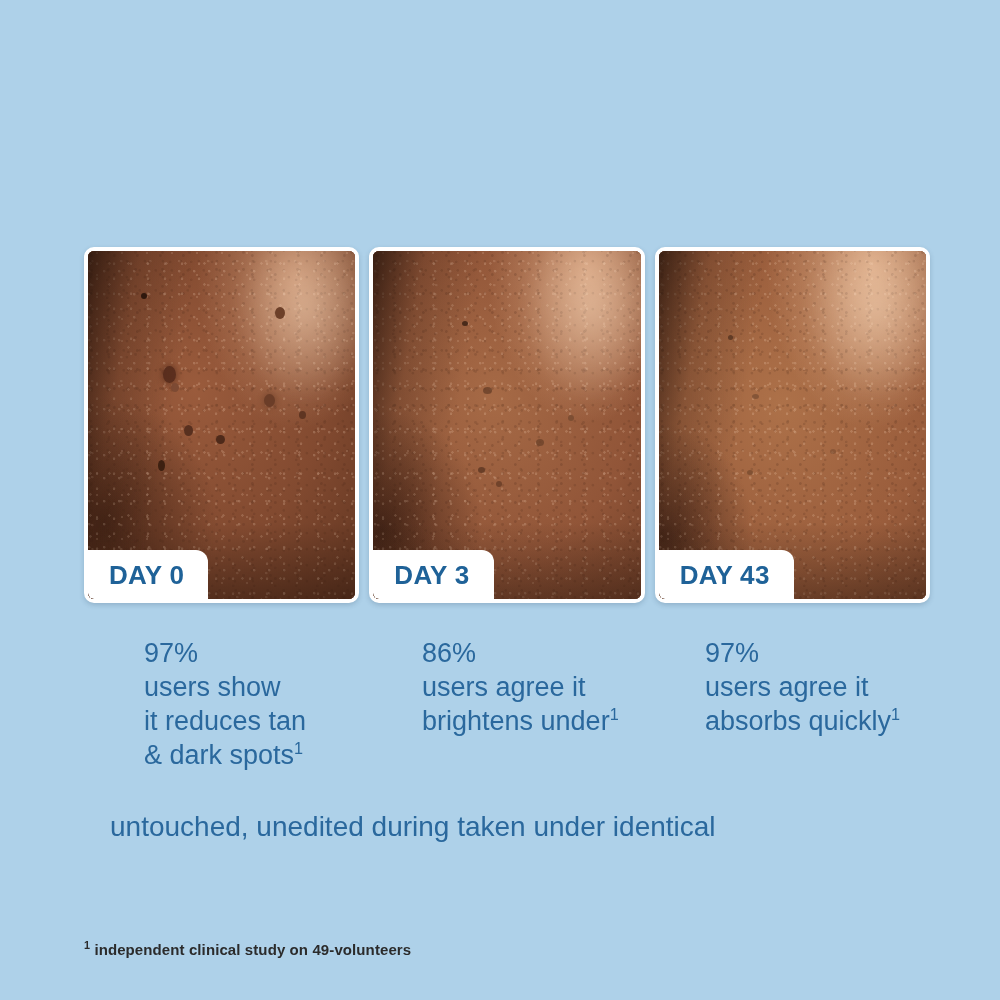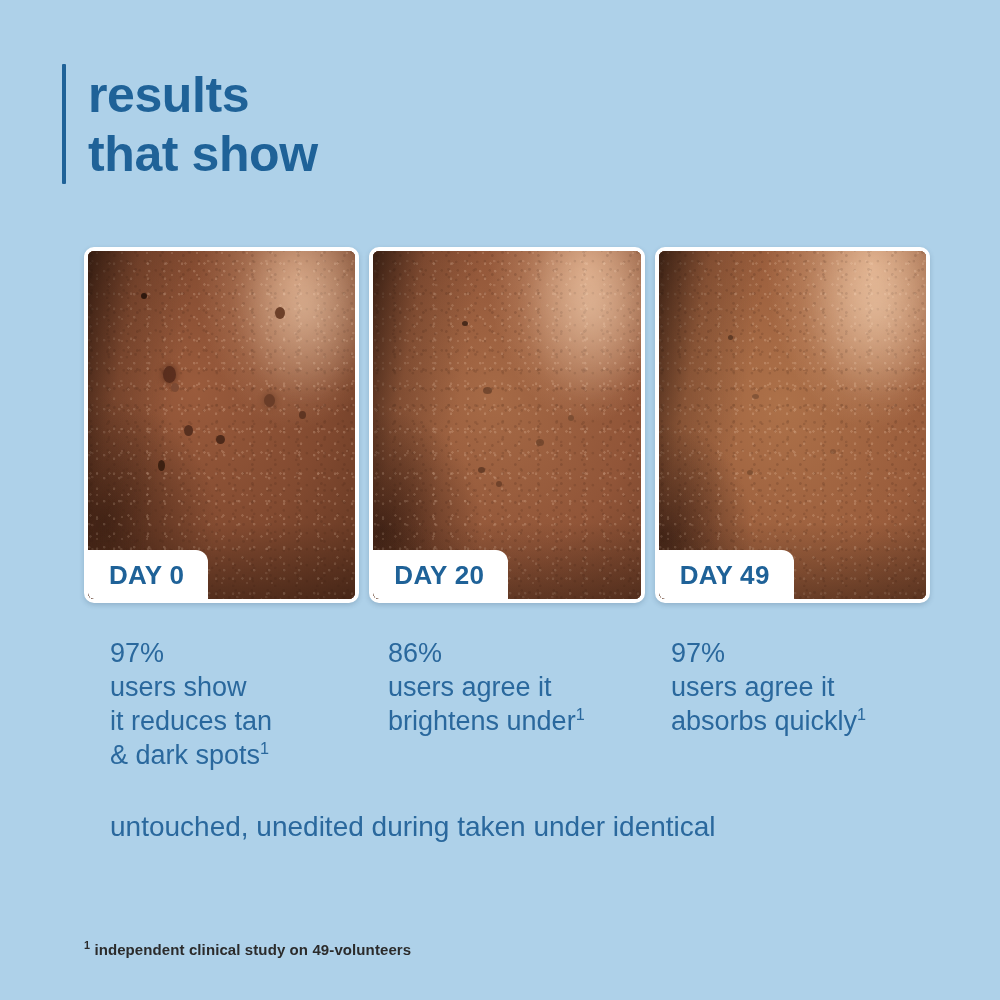--- a/index.html
+++ b/index.html
@@ -160,21 +160,21 @@
   }
   .stat {
     color: #2a689d;
     font-size: 27px;
     line-height: 1.26;
     font-weight: 400;
   }
   .stat-0 { width: 278px; }
   .stat-1 { width: 283px; }
   .stat-2 { width: 270px; }
-  .stat .stat-line { display: block; white-space: nowrap; }
+  .stat .stat-line { display: block; white-space: nowrap; margin-left: 34px; }
   .stat sup {
     font-size: 0.60em;
     vertical-align: super;
     line-height: 0;
   }
 
   
   .disclaimer {
     position: absolute;
     left: 110px;
@@ -203,24 +203,20 @@
     font-size: 0.72em;
     vertical-align: super;
     line-height: 0;
   }
 </style>
 </head>
 <body>
 
 <div class="headline-block">
   <div class="accent-bar"></div>
-  <div class="headline-text">
-    <span class="line">results</span>
-    <span class="line">that show</span>
-  </div>
 </div>
 
 <div class="photo-strip">
 
   <div class="photo-card">
     <div class="skin skin-0">
       <div class="texture"></div>
       <div class="sheen"></div>
       <div class="spots">
         <div class="spot" style="left:20%;top:12%;width:6px;height:6px;background:#321a0e;"></div>
@@ -245,36 +241,36 @@
       <div class="spots">
         <div class="spot" style="left:33%;top:20%;width:6px;height:5px;background:#3d2214;opacity:.85;"></div>
         <div class="spot" style="left:41%;top:39%;width:9px;height:7px;background:#6a4029;opacity:.8;"></div>
         <div class="spot" style="left:39%;top:62%;width:7px;height:6px;background:#5d3622;opacity:.8;"></div>
         <div class="spot" style="left:61%;top:54%;width:8px;height:7px;background:#6b4129;opacity:.75;"></div>
         <div class="spot" style="left:73%;top:47%;width:6px;height:6px;background:#71472e;opacity:.7;"></div>
         <div class="spot" style="left:46%;top:66%;width:6px;height:6px;background:#603823;opacity:.7;"></div>
       </div>
       <div class="vignette"></div>
     </div>
-    <div class="day-tab">DAY 20</div>
+    <div class="day-tab">DAY 3</div>
   </div>
 
   <div class="photo-card">
     <div class="skin skin-2">
       <div class="texture"></div>
       <div class="sheen"></div>
       <div class="spots">
         <div class="spot" style="left:26%;top:24%;width:5px;height:5px;background:#50301e;opacity:.7;"></div>
         <div class="spot" style="left:35%;top:41%;width:7px;height:5px;background:#70472e;opacity:.62;"></div>
         <div class="spot" style="left:33%;top:63%;width:6px;height:5px;background:#6a4329;opacity:.6;"></div>
         <div class="spot" style="left:64%;top:57%;width:6px;height:5px;background:#75492f;opacity:.55;"></div>
       </div>
       <div class="vignette"></div>
     </div>
-    <div class="day-tab">DAY 49</div>
+    <div class="day-tab">DAY 43</div>
   </div>
 
 </div>
 
 <div class="stats-row">
 
   <div class="stat stat-0">
     <span class="stat-line">97%</span>
     <span class="stat-line">users show</span>
     <span class="stat-line">it reduces tan</span>

